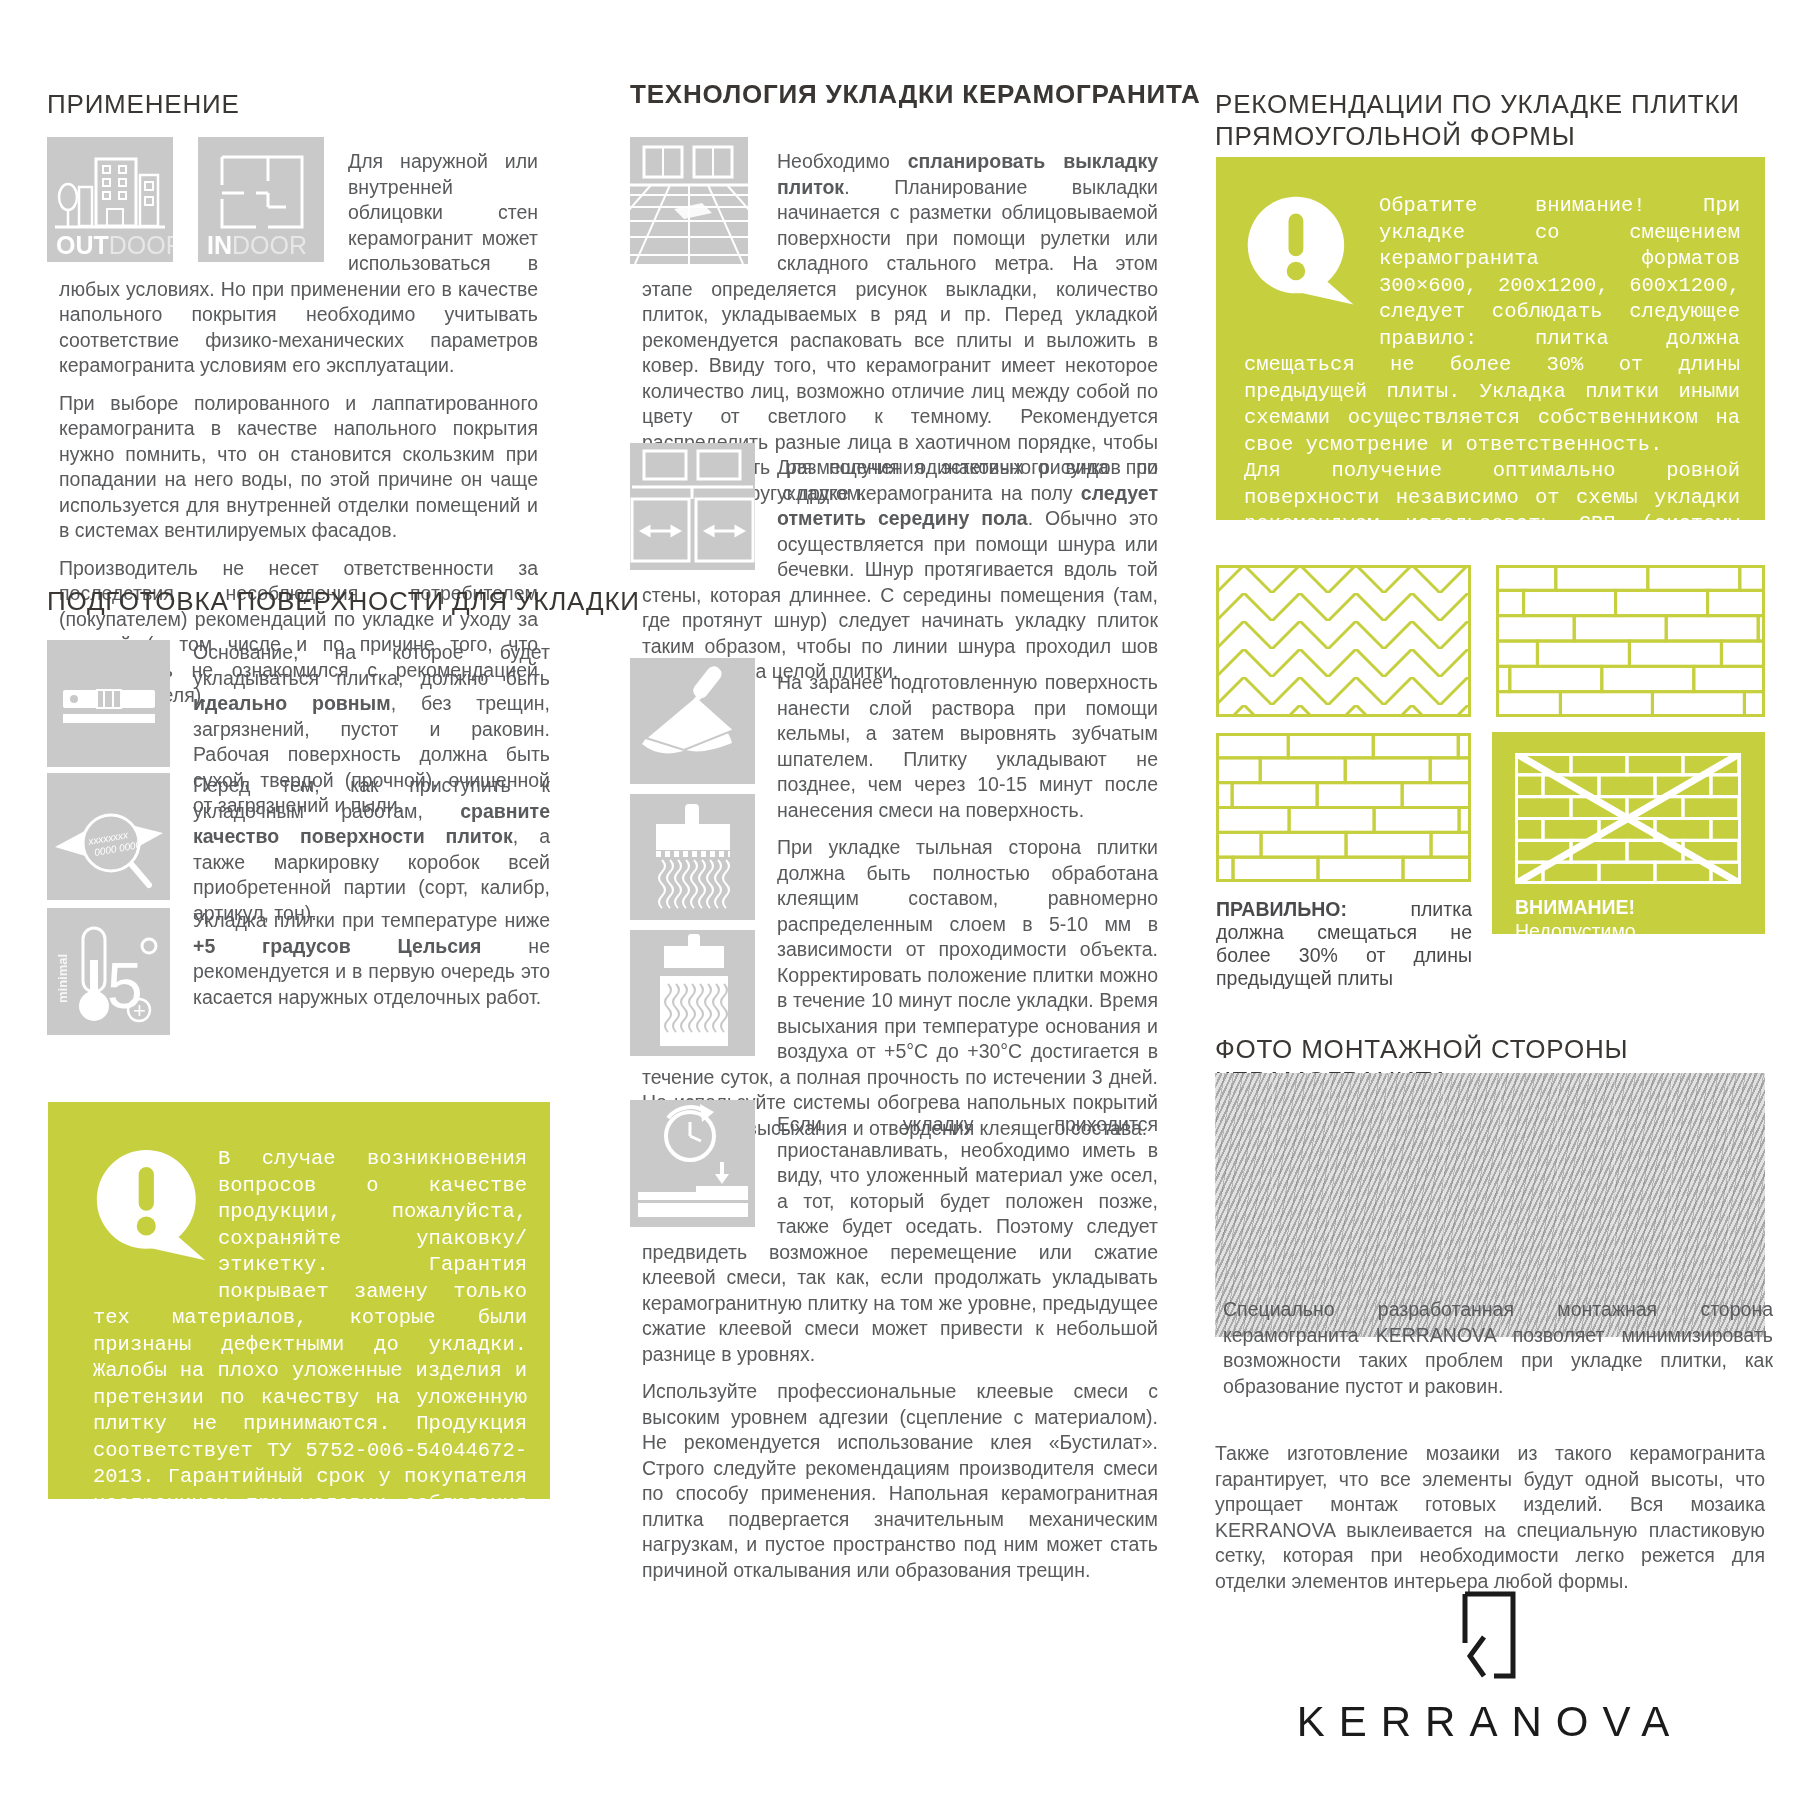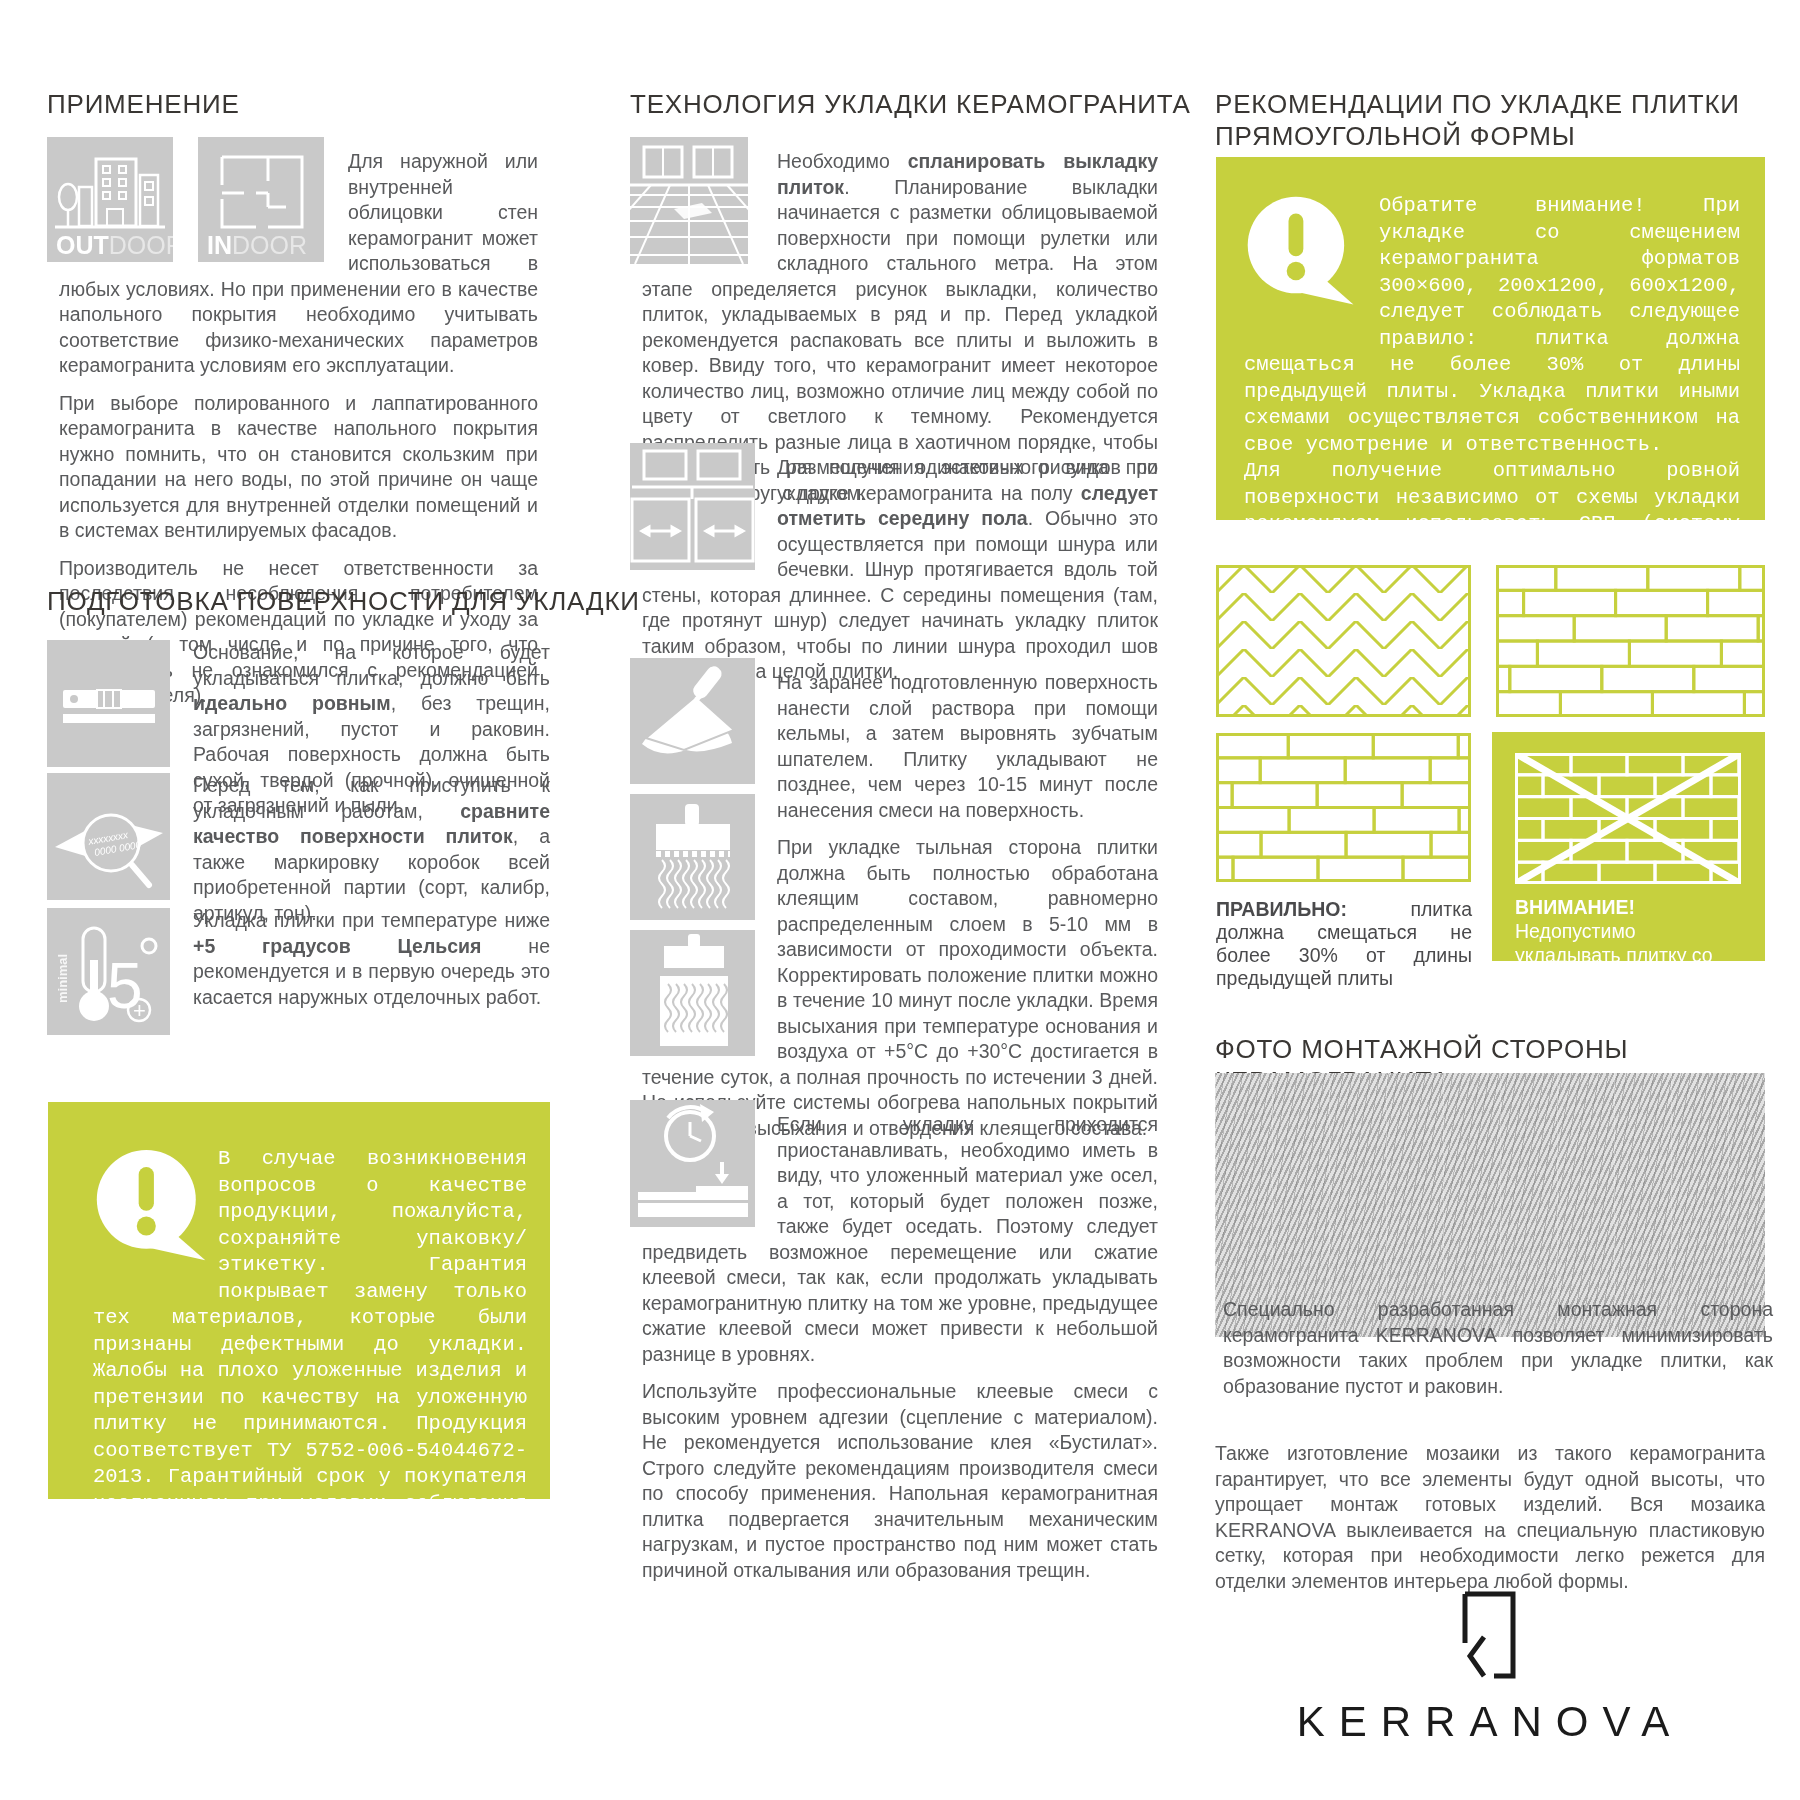--- a/index.html
+++ b/index.html
@@ -114,21 +114,21 @@
     <svg width="118" height="122" viewBox="0 0 124 124">
       <circle cx="56" cy="54" r="52" fill="#fff"></circle>
       <polygon points="86,90 118,118 60,105" fill="#fff"></polygon>
       <rect x="48" y="20" width="16" height="46" rx="8" class="gfill"></rect>
       <circle cx="56" cy="82" r="10" class="gfill"></circle>
     </svg>
   </div>
   <p>В случае возникновения вопросов о качестве продукции, пожалуйста, сохраняйте упаковку/этикетку. Гарантия покрывает замену только тех материалов, которые были признаны дефектными до укладки. Жалобы на плохо уложенные изделия и претензии по качеству на уложенную плитку не принимаются. Продукция соответствует ТУ 5752-006-54044672-2013. Гарантийный срок у покупателя неограничен при условии соблюдения правил транспортирования, складирования и хранения.</p>
 </div>
 
-<h2 class="sec abs" style="left:630px;top:88px;">ТЕХНОЛОГИЯ УКЛАДКИ КЕРАМОГРАНИТА</h2>
+<h2 class="sec abs" style="left:630px;top:78px;font-weight:bold;">ТЕХНОЛОГИЯ УКЛАДКИ КЕРАМОГРАНИТА</h2>
 
 <div class="abs body-text" style="left:630px;top:137px;width:540px;">
   <div style="float:left;width:147px;height:132px;">
     <svg width="118" height="127" class="iconbox">
       <rect x="14" y="10" width="38" height="30" class="wstroke" stroke-width="3"></rect>
         <line x1="33" y1="10" x2="33" y2="40" stroke="#fff" stroke-width="2"></line>
       <rect x="64" y="10" width="38" height="30" class="wstroke" stroke-width="3"></rect>
         <line x1="83" y1="10" x2="83" y2="40" stroke="#fff" stroke-width="2"></line>
       <line x1="0" y1="48" x2="118" y2="48" stroke="#fff" stroke-width="3"></line>
       <g stroke="#fff" stroke-width="2">
@@ -308,21 +308,21 @@
     <rect x="45.050000000000004" y="99.33333333333333" width="85" height="24.833333333333332" fill="none" stroke="#c6d03e" stroke-width="3"></rect>
     <rect x="130.05" y="99.33333333333333" width="85" height="24.833333333333332" fill="none" stroke="#c6d03e" stroke-width="3"></rect>
     <rect x="215.05" y="99.33333333333333" width="85" height="24.833333333333332" fill="none" stroke="#c6d03e" stroke-width="3"></rect>
     <rect x="-68" y="124.16666666666666" width="85" height="24.833333333333332" fill="none" stroke="#c6d03e" stroke-width="3"></rect>
     <rect x="17" y="124.16666666666666" width="85" height="24.833333333333332" fill="none" stroke="#c6d03e" stroke-width="3"></rect>
     <rect x="102" y="124.16666666666666" width="85" height="24.833333333333332" fill="none" stroke="#c6d03e" stroke-width="3"></rect>
     <rect x="187" y="124.16666666666666" width="85" height="24.833333333333332" fill="none" stroke="#c6d03e" stroke-width="3"></rect>
     <rect x="1.5" y="1.5" width="252" height="146" fill="none" stroke="#c6d03e" stroke-width="3"></rect>
   </svg>
 
-<div class="abs gbox" style="left:1492px;top:732px;width:273px;height:229px;">
+<div class="abs gbox" style="left:1492px;top:732px;width:273px;height:202px;">
   <svg class="abs" style="left:23px;top:21px;" width="226" height="131" id="bricksC">
       <rect x="0" y="0" width="56" height="21.833333333333332" fill="none" stroke="#fff" stroke-width="3"></rect>
       <rect x="56" y="0" width="56" height="21.833333333333332" fill="none" stroke="#fff" stroke-width="3"></rect>
       <rect x="112" y="0" width="56" height="21.833333333333332" fill="none" stroke="#fff" stroke-width="3"></rect>
       <rect x="168" y="0" width="56" height="21.833333333333332" fill="none" stroke="#fff" stroke-width="3"></rect>
       <rect x="224" y="0" width="56" height="21.833333333333332" fill="none" stroke="#fff" stroke-width="3"></rect>
       <rect x="-28" y="21.833333333333332" width="56" height="21.833333333333332" fill="none" stroke="#fff" stroke-width="3"></rect>
       <rect x="28" y="21.833333333333332" width="56" height="21.833333333333332" fill="none" stroke="#fff" stroke-width="3"></rect>
       <rect x="84" y="21.833333333333332" width="56" height="21.833333333333332" fill="none" stroke="#fff" stroke-width="3"></rect>
       <rect x="140" y="21.833333333333332" width="56" height="21.833333333333332" fill="none" stroke="#fff" stroke-width="3"></rect>

